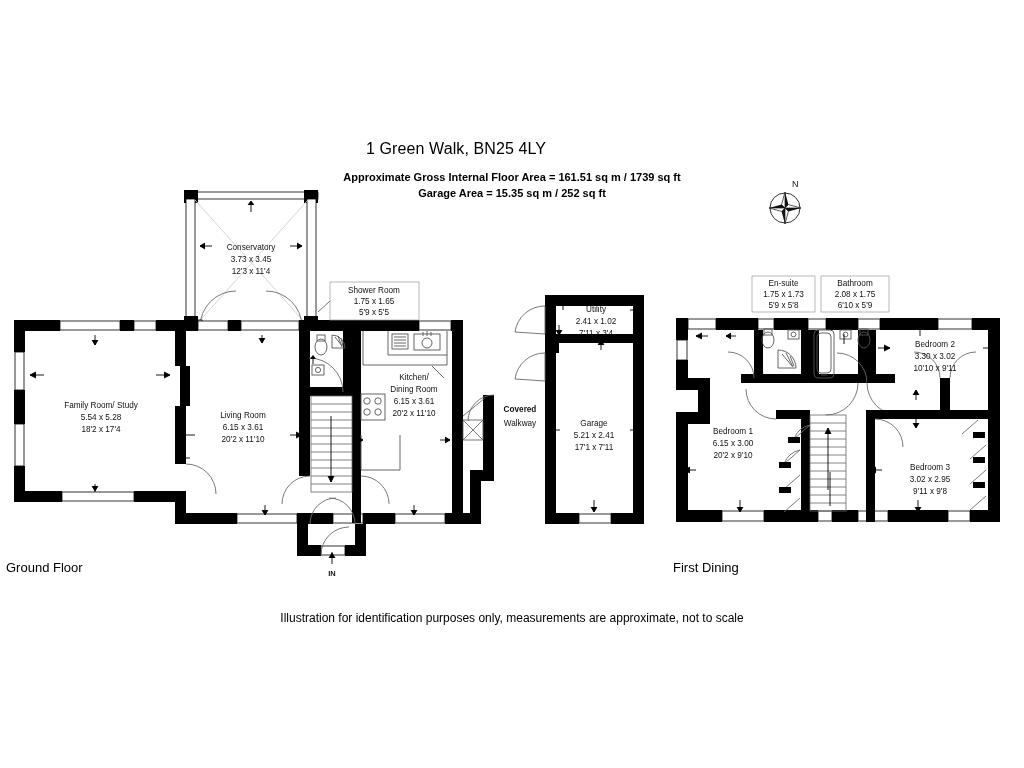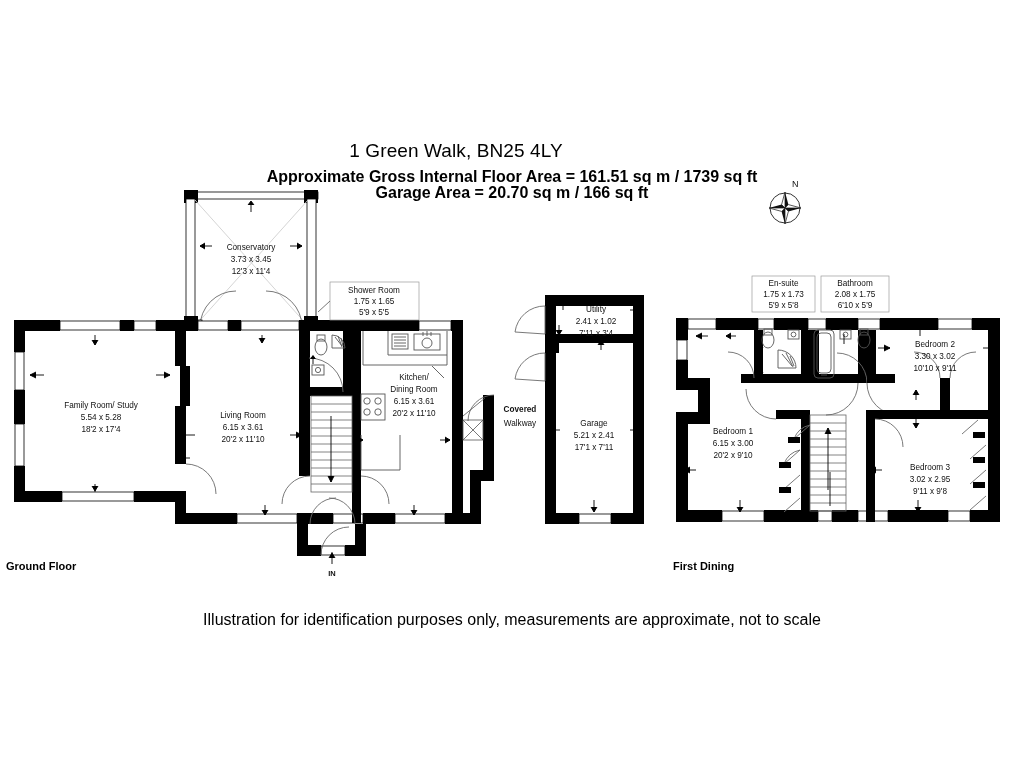--- a/index.html
+++ b/index.html
@@ -20,47 +20,47 @@
     position: absolute;
     left: 0; top: 0;
     width: 1024px;
     height: 768px;
   }
   .title {
     position: absolute;
     left: 0; top: 140px;
     width: 912px;
     text-align: center;
-    font-size: 19px;
+    font-size: 16px;
     font-weight: 400;
     letter-spacing: .1px;
   }
   .areas {
     position: absolute;
     left: 0; top: 169px;
     width: 1024px;
     text-align: center;
-    font-size: 16px;
+    font-size: 11px;
     font-weight: bold;
     line-height: 16px;
   }
   .areas div { white-space: nowrap; }
   .floorlabel {
     position: absolute;
-    font-size: 11px;
-    font-weight: 700;
+    font-size: 13px;
+    font-weight: 400;
   }
   #ground-floor-label { left: 6px; top: 560px; }
   #first-floor-label  { left: 673px; top: 560px; }
   .disclaimer {
     position: absolute;
     left: 0; top: 611px;
     width: 1024px;
     text-align: center;
-    font-size: 16px;
+    font-size: 12px;
     font-weight: 400;
   }
   .compass {
     position: absolute;
     left: 763px; top: 176px;
     width: 46px; height: 52px;
   }
   svg { display: block; overflow: visible; }
   .plan-svg { position: absolute; }
   #ground-plan { left: 0px; top: 180px; }
@@ -92,21 +92,21 @@
 </style>
 </head>
 <body>
 
 <div id="sheet">
 
   <div class="title">1 Green Walk, BN25 4LY</div>
 
   <div class="areas">
     <div>Approximate Gross Internal Floor Area = 161.51 sq m / 1739 sq ft</div>
-    <div>Garage Area = 20.70 sq m / 166 sq ft</div>
+    <div>Garage Area = 15.35 sq m / 252 sq ft</div>
   </div>
 
   <div class="compass">
     <svg width="46" height="52" viewBox="0 0 46 52">
       <text x="29" y="11" font-size="9" font-family="Liberation Sans, sans-serif" fill="#111">N</text>
       <circle cx="22" cy="32" r="15" fill="#fff" stroke="#333" stroke-width="1"></circle>
       <g>
         <path d="M22 16 L25.4 28.6 L22 32 Z" fill="#111"></path>
         <path d="M22 16 L18.6 28.6 L22 32 Z" fill="#fff" stroke="#111" stroke-width=".7"></path>
         <path d="M38 32 L25.4 35.4 L22 32 Z" fill="#111"></path>

